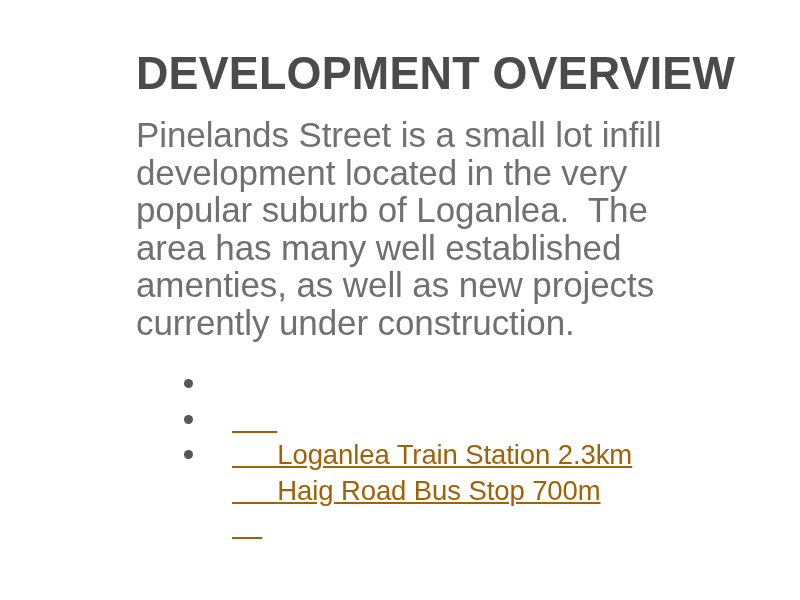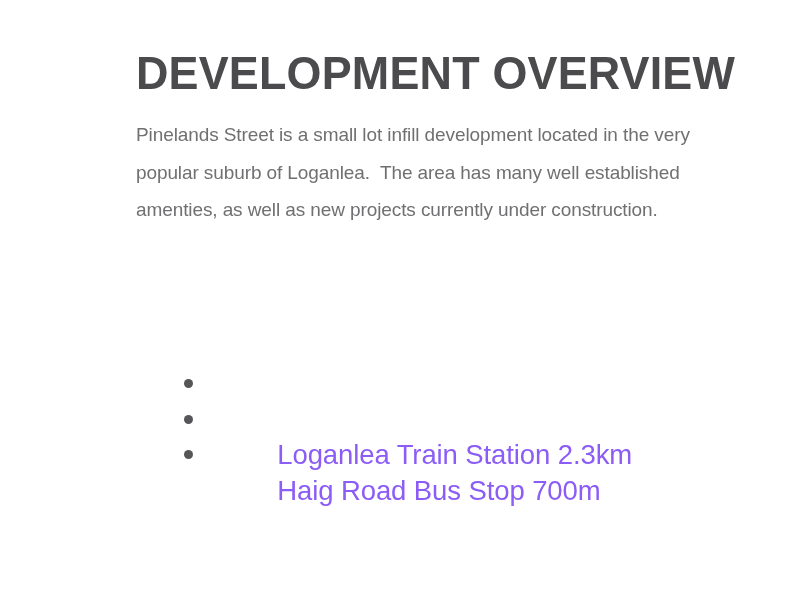--- a/index.html
+++ b/index.html
@@ -44,21 +44,21 @@
 
   
   .body-copy {
     position: absolute;
     left: 136px;
     top: 116px;
     width: 560px;
     margin: 0;
     font-family: "Liberation Sans", sans-serif;
     font-weight: normal;
-    font-size: 19px;
+    font-size: 35px;
     line-height: 37.5px;
     color: #707072;
     white-space: pre-wrap;
     letter-spacing: -0.1px;
   }
 
   
   .amenities-list {
     position: absolute;
     left: 180px;
@@ -69,23 +69,24 @@
     width: 600px;
   }
 
   .amenity-item {
     position: relative;
     height: 35.5px;
     line-height: 35.5px;
     padding-left: 52px;
     font-family: "Liberation Sans", sans-serif;
     font-size: 27.5px;
-    color: #8b5cf6;
+    color: #a16207;
     white-space: pre;
     letter-spacing: -0.1px;
+    text-decoration: underline;
   }
 
   .amenity-bullet {
     position: absolute;
     left: 4px;
     top: 50%;
     width: 9px;
     height: 9px;
     margin-top: -4.5px;
     border-radius: 50%;

